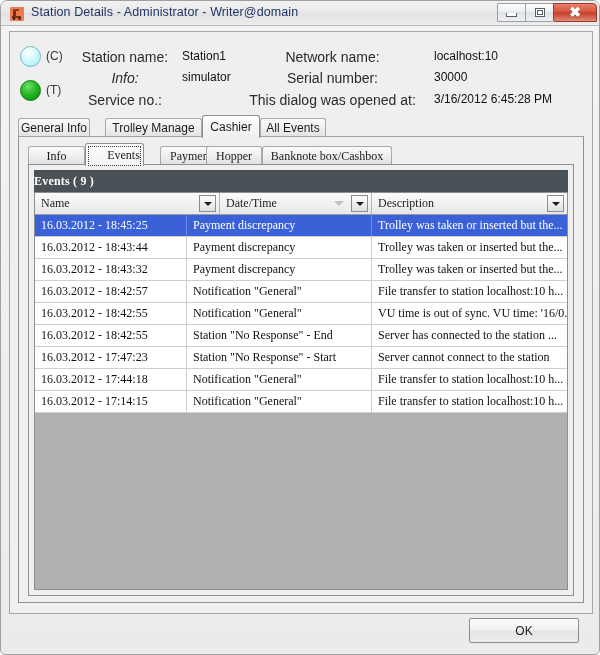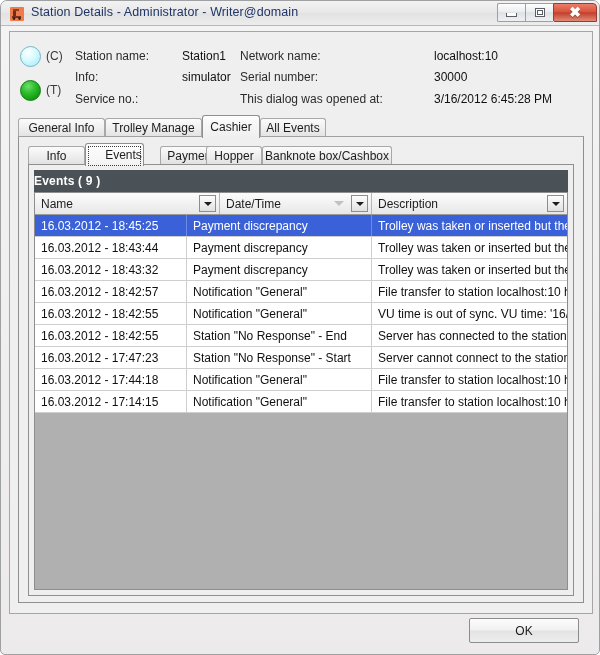--- a/index.html
+++ b/index.html
@@ -124,23 +124,23 @@
     font-size: 12px;
     color: #3a3a3a;
     left: 36px;
   }
   .lamp-label.c { top: 17px; }
   .lamp-label.t { top: 51px; }
 
   
   .field-label {
     position: absolute;
-    font-size: 12px;
+    font-size: 14px;
     color: #2b2b2b;
-    text-align: left;
+    text-align: center;
     white-space: nowrap;
   }
   .field-value {
     position: absolute;
     font-size: 12px;
     color: #101010;
     white-space: nowrap;
   }
 
   
@@ -173,20 +173,21 @@
     z-index: 5;
   }
 
   .tabpage-outer {
     position: absolute;
     left: 8px; top: 104px;
     width: 566px; height: 467px;
     background: #efefef;
     border: 1px solid #8f8f8f;
     border-top: 1px solid #a0a0a0;
+    font-family: Liberation Serif, serif;
   }
 
   
   .tabstrip-inner {
     position: absolute;
     left: 9px; top: 6px;
     width: 546px; height: 22px;
   }
   .tab.inner {
     background: linear-gradient(180deg, #fbfbfb 0%, #ededed 55%, #e0e0e0 100%);
@@ -352,37 +353,37 @@
   <div class="content-panel">
 
     <span class="lamp lamp-c"></span>
     <span class="lamp-label c">(C)</span>
     <span class="lamp lamp-t"></span>
     <span class="lamp-label t">(T)</span>
 
     <span class="field-label" style="left:65px; top:17px; width:100px;">Station name:</span>
     <span class="field-value" style="left:172px; top:17px;">Station1</span>
 
-    <span class="field-label" style="left:65px; top:38px; width:100px;">Info:</span>
+    <span class="field-label" style="left:65px; top:38px; width:100px;font-style:italic;">Info:</span>
     <span class="field-value" style="left:172px; top:38px;">simulator</span>
 
     <span class="field-label" style="left:65px; top:60px; width:100px;">Service no.:</span>
     <span class="field-value" style="left:172px; top:60px;"></span>
 
     <span class="field-label" style="left:230px; top:17px; width:185px;">Network name:</span>
     <span class="field-value" style="left:424px; top:17px;">localhost:10</span>
 
     <span class="field-label" style="left:230px; top:38px; width:185px;">Serial number:</span>
     <span class="field-value" style="left:424px; top:38px;">30000</span>
 
     <span class="field-label" style="left:230px; top:60px; width:185px;">This dialog was opened at:</span>
     <span class="field-value" style="left:424px; top:60px;">3/16/2012 6:45:28 PM</span>
 
     <div class="tabstrip-outer">
-      <div class="tab" style="left:0px; width:87px;">
+      <div class="tab" style="left:0px; width:72px;">
         <span>General Info</span>
       </div>
       <div class="tab" style="left:87px; width:97px;">
         <span>Trolley Manage</span>
       </div>
       <div class="tab active" style="left:184px; width:58px;">
         <span>Cashier</span>
       </div>
       <div class="tab" style="left:242px; width:66px;">
         <span>All Events</span>

